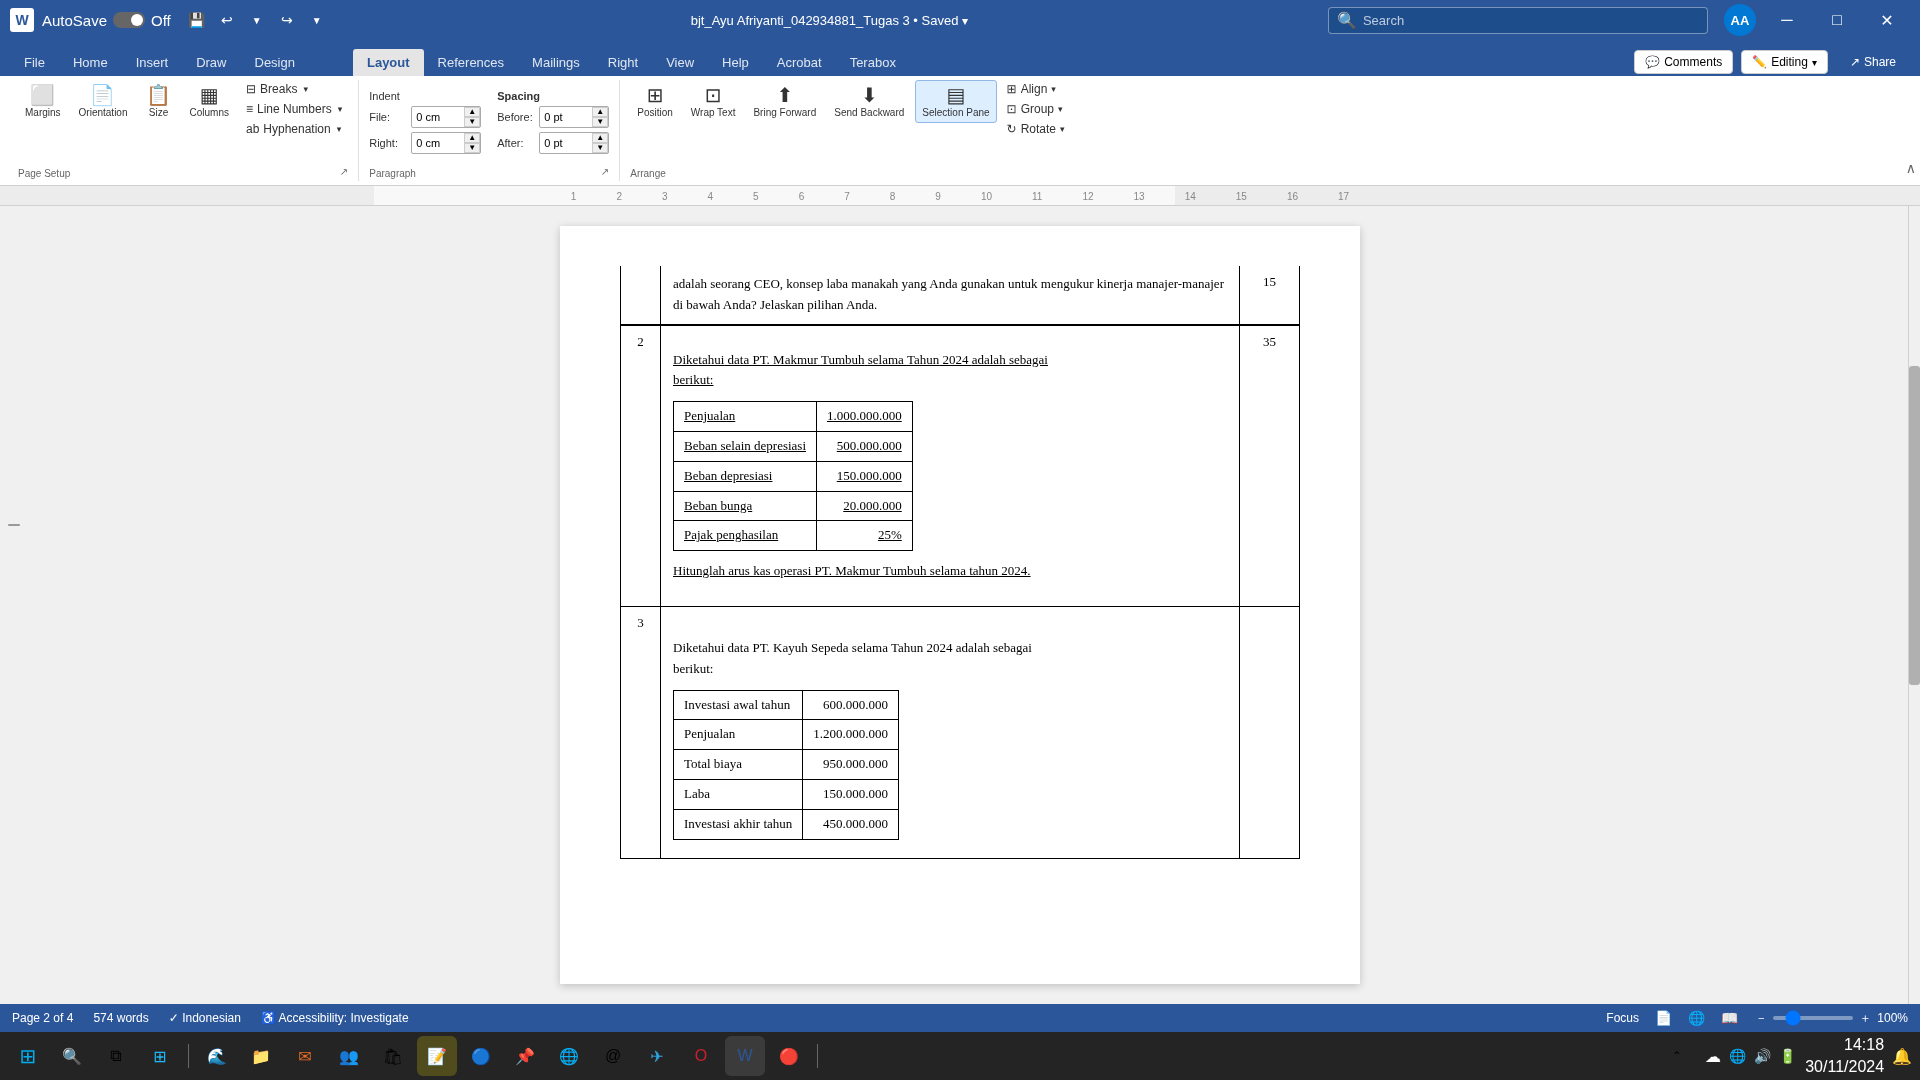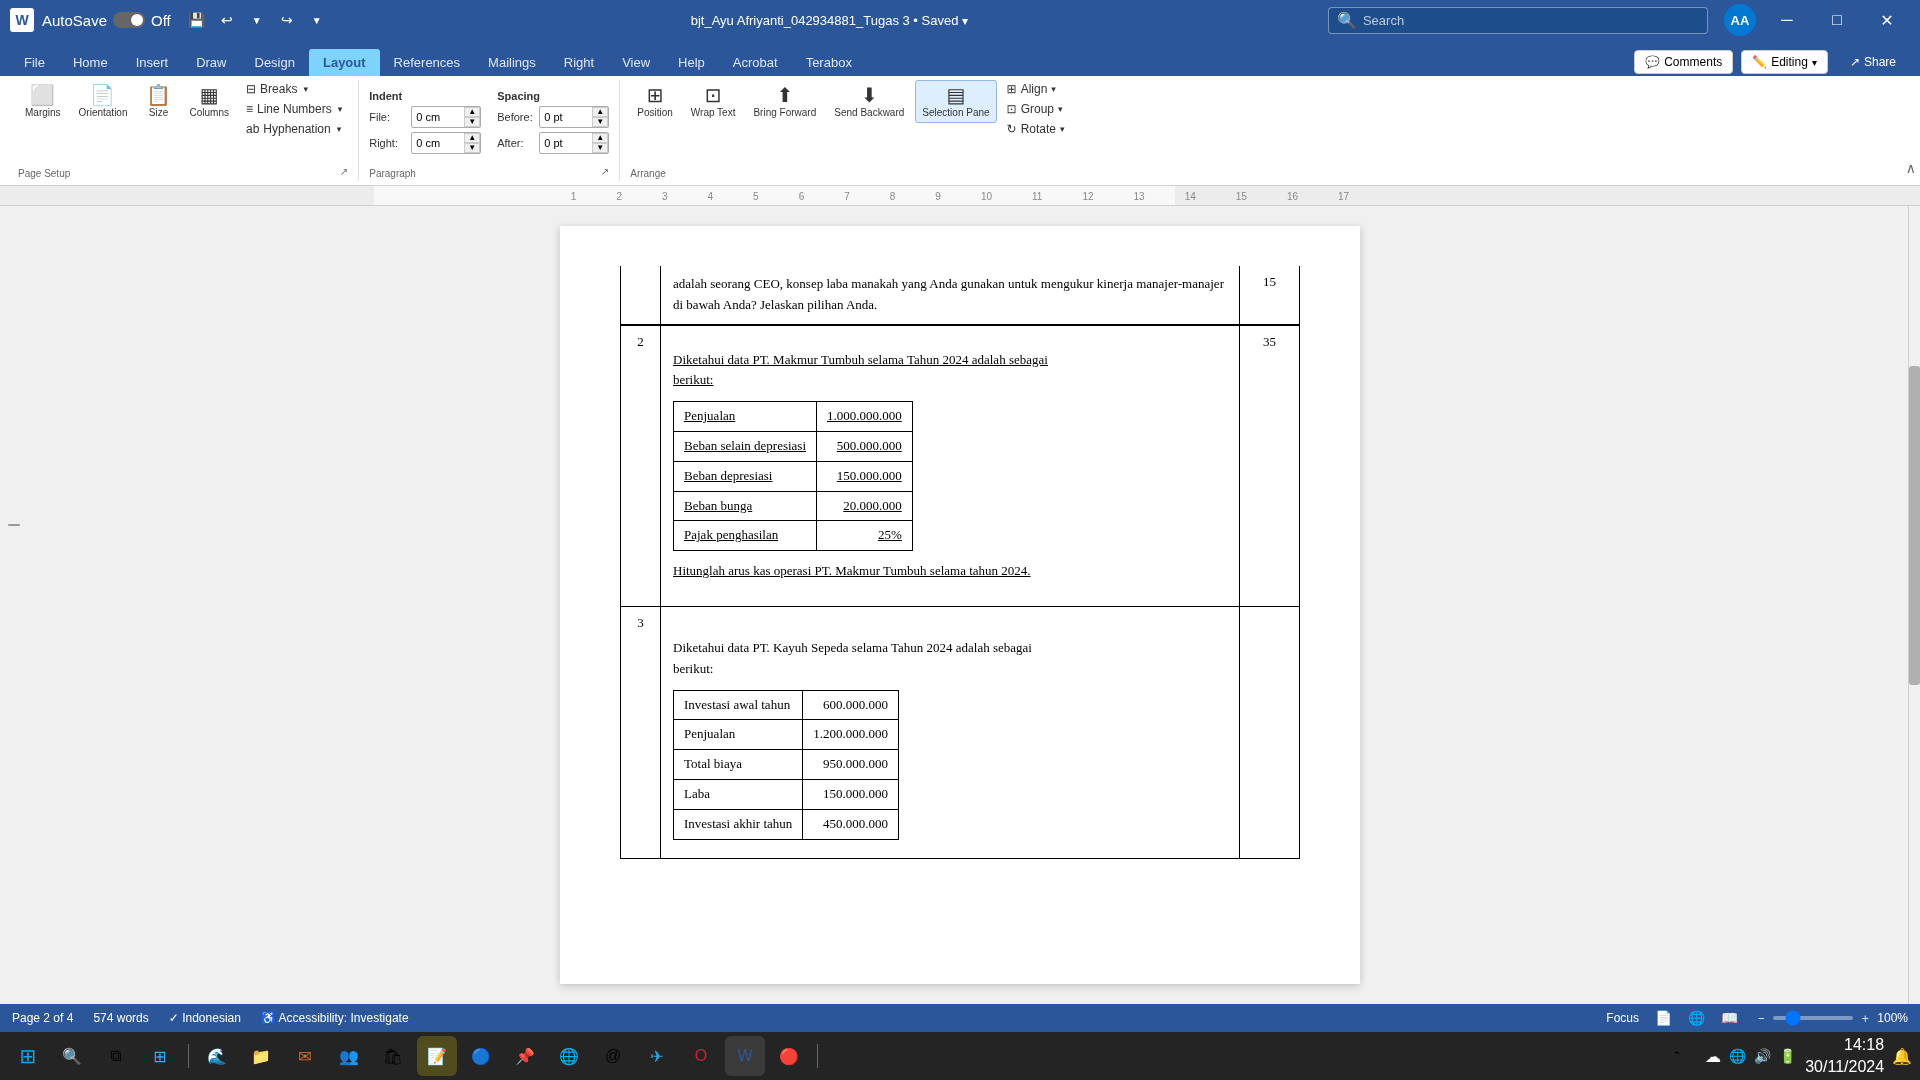--- a/index.html
+++ b/index.html
@@ -17,21 +17,21 @@
     .toolbar-icons { display: flex; align-items: center; gap: 2px; margin-left: 4px; }
     .tb-icon { width: 28px; height: 28px; display: flex; align-items: center; justify-content: center; color: #fff; font-size: 14px; cursor: pointer; border-radius: 3px; }
     .search-box { display: flex; align-items: center; background: #1e4d8c; border: 1px solid rgba(255,255,255,0.4); border-radius: 4px; padding: 3px 8px; gap: 6px; width: 380px; }
     .search-box input { background: transparent; border: none; outline: none; color: #fff; font-size: 13px; width: 100%; }
     .search-box input::placeholder { color: rgba(255,255,255,0.7); }
     .avatar-btn { width: 32px; height: 32px; background: #0078d4; border-radius: 50%; display: flex; align-items: center; justify-content: center; color: #fff; font-size: 13px; font-weight: bold; cursor: pointer; margin-left: 8px; }
 
     
     .ribbon-tabs { height: 36px; background: #2b579a; display: flex; align-items: flex-end; padding: 0 10px; flex-shrink: 0; }
     .ribbon-tab { padding: 6px 14px; color: rgba(255,255,255,0.85); font-size: 13px; cursor: pointer; border-radius: 3px 3px 0 0; }
-    .ribbon-tab.active { background: #7dd3fc; color: #2b579a; font-weight: 600; }
+    .ribbon-tab.active { background: #e5e5e5; color: #2b579a; font-weight: 600; margin-left: 44px; }
 
     
     .ribbon { height: 110px; background: #fff; border-bottom: 1px solid #d0d0d0; display: flex; align-items: stretch; padding: 4px 8px; gap: 0; flex-shrink: 0; overflow: hidden; }
     .ribbon-group { display: flex; flex-direction: column; padding: 0 10px; border-right: 1px solid #e0e0e0; min-width: fit-content; }
     .ribbon-group:last-child { border-right: none; }
     .ribbon-group-label { font-size: 10px; color: #666; text-align: center; margin-top: auto; padding-top: 4px; padding-bottom: 2px; }
     .ribbon-controls { display: flex; align-items: flex-start; gap: 4px; flex: 1; }
     .ribbon-btn { display: flex; flex-direction: column; align-items: center; justify-content: center; padding: 4px 6px; border-radius: 3px; cursor: pointer; font-size: 10px; color: #333; gap: 2px; min-width: 40px; border: 1px solid transparent; }
     .ribbon-btn.active { background: #ddeeff; border-color: #90b8e8; }
     .ribbon-btn-icon { font-size: 20px; line-height: 1; }
@@ -176,21 +176,21 @@
     <div style="display:flex; align-items:center; justify-content:space-between; margin-top:auto;">
       <span class="ribbon-group-label">Page Setup</span>
       <span style="font-size:10px; color:#666; cursor:pointer; margin-left:auto; margin-bottom:2px;">↗</span>
     </div>
   </div>
 
   <div class="ribbon-group">
     <div style="display:flex; gap:16px; flex:1;">
 
       <div style="display:flex; flex-direction:column; gap:4px; justify-content:center;">
-        <div style="font-size:11px; font-weight:700; color:#333;">Indent</div>
+        <div style="font-size:11px; font-weight:400; color:#333;">Indent</div>
         <div class="indent-row">
           <span class="indent-label">File:</span>
           <div class="spinner-input">
             <input type="text" style="width: 70px; height: 22px; border: 1px solid rgb(171, 171, 171); border-radius: 2px; font-size: 11px; padding: 0px 18px 0px 4px;" value="0 cm">
             <div class="spinner-btns">
               <button class="spinner-btn">▲</button>
               <button class="spinner-btn">▼</button>
             </div>
           </div>
         </div>

